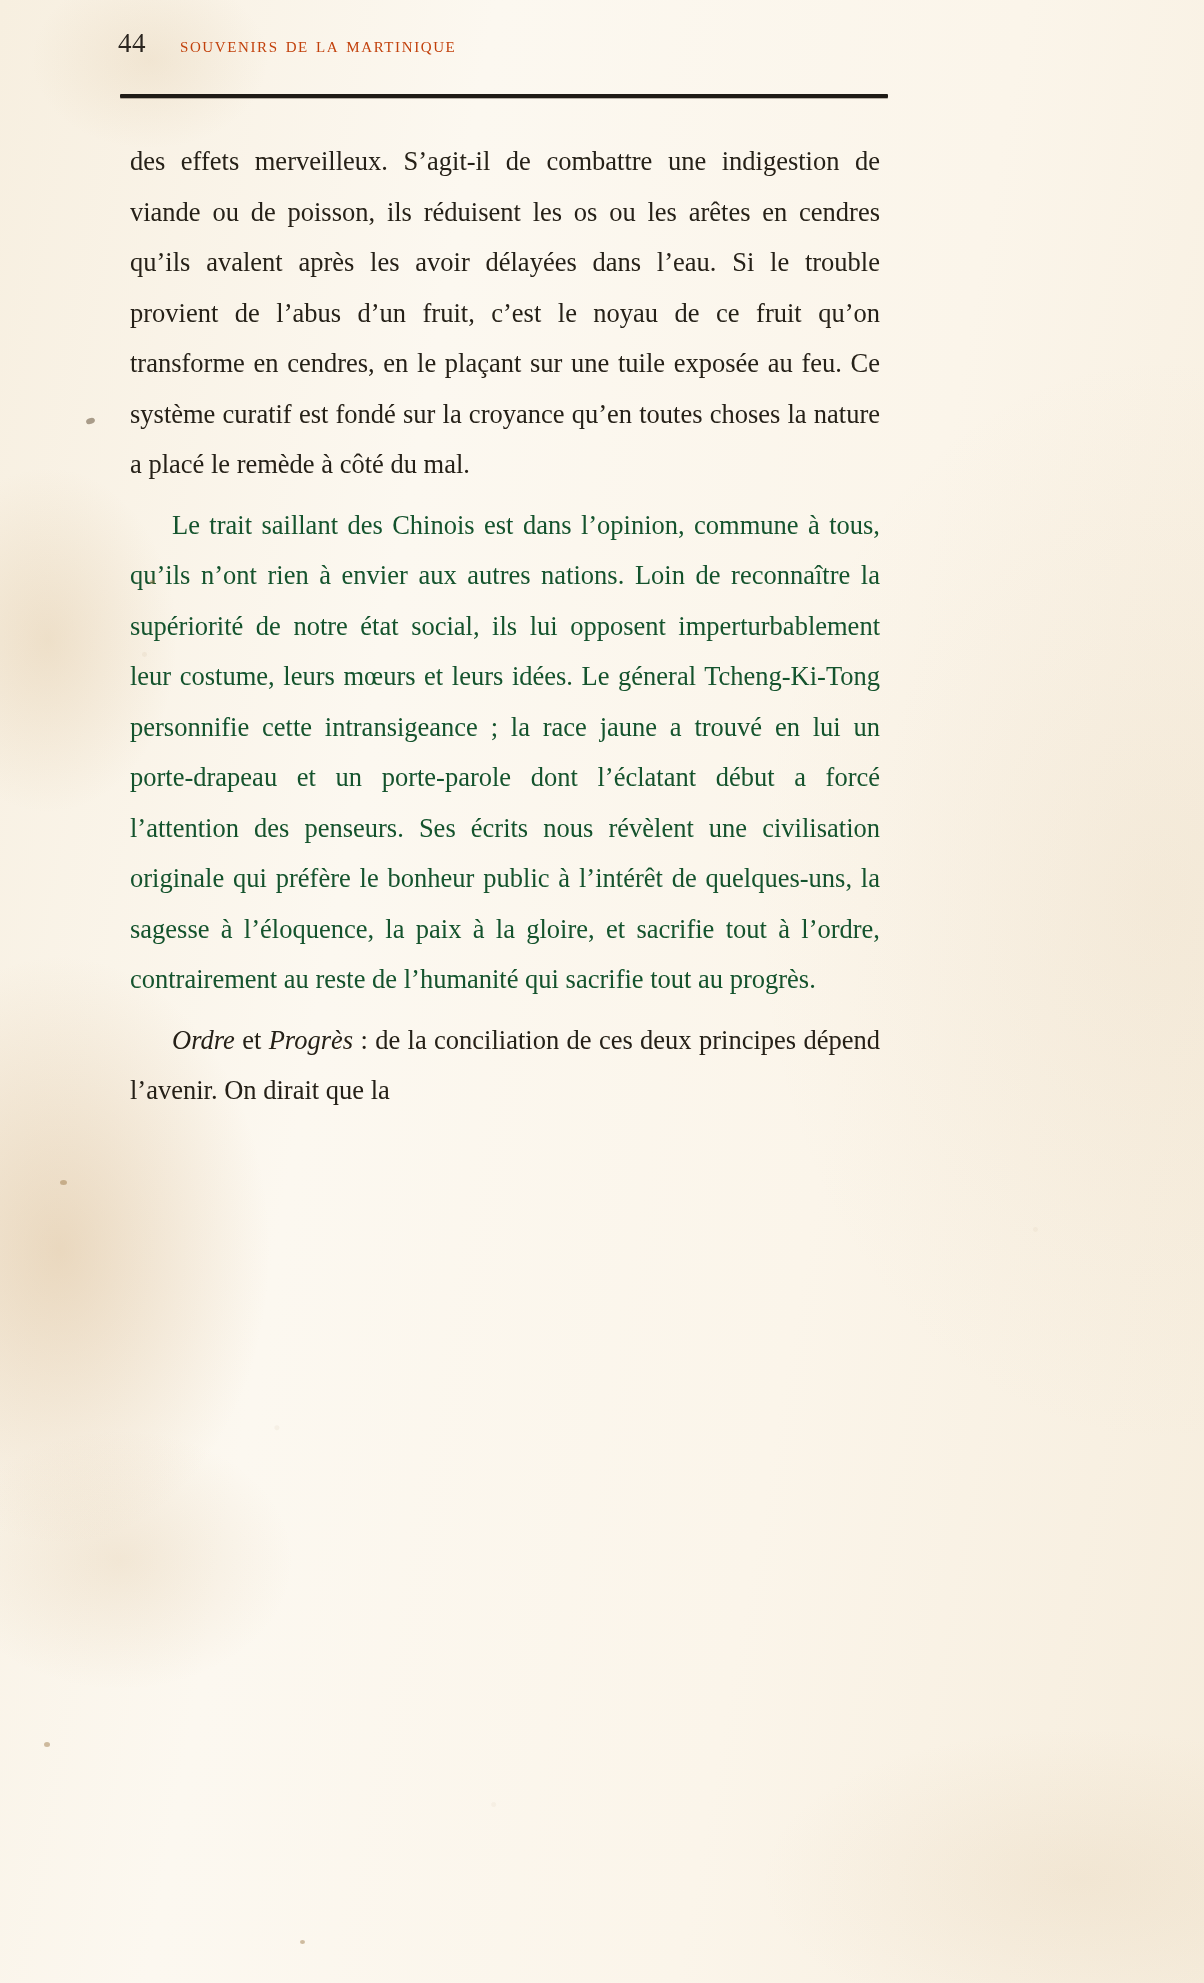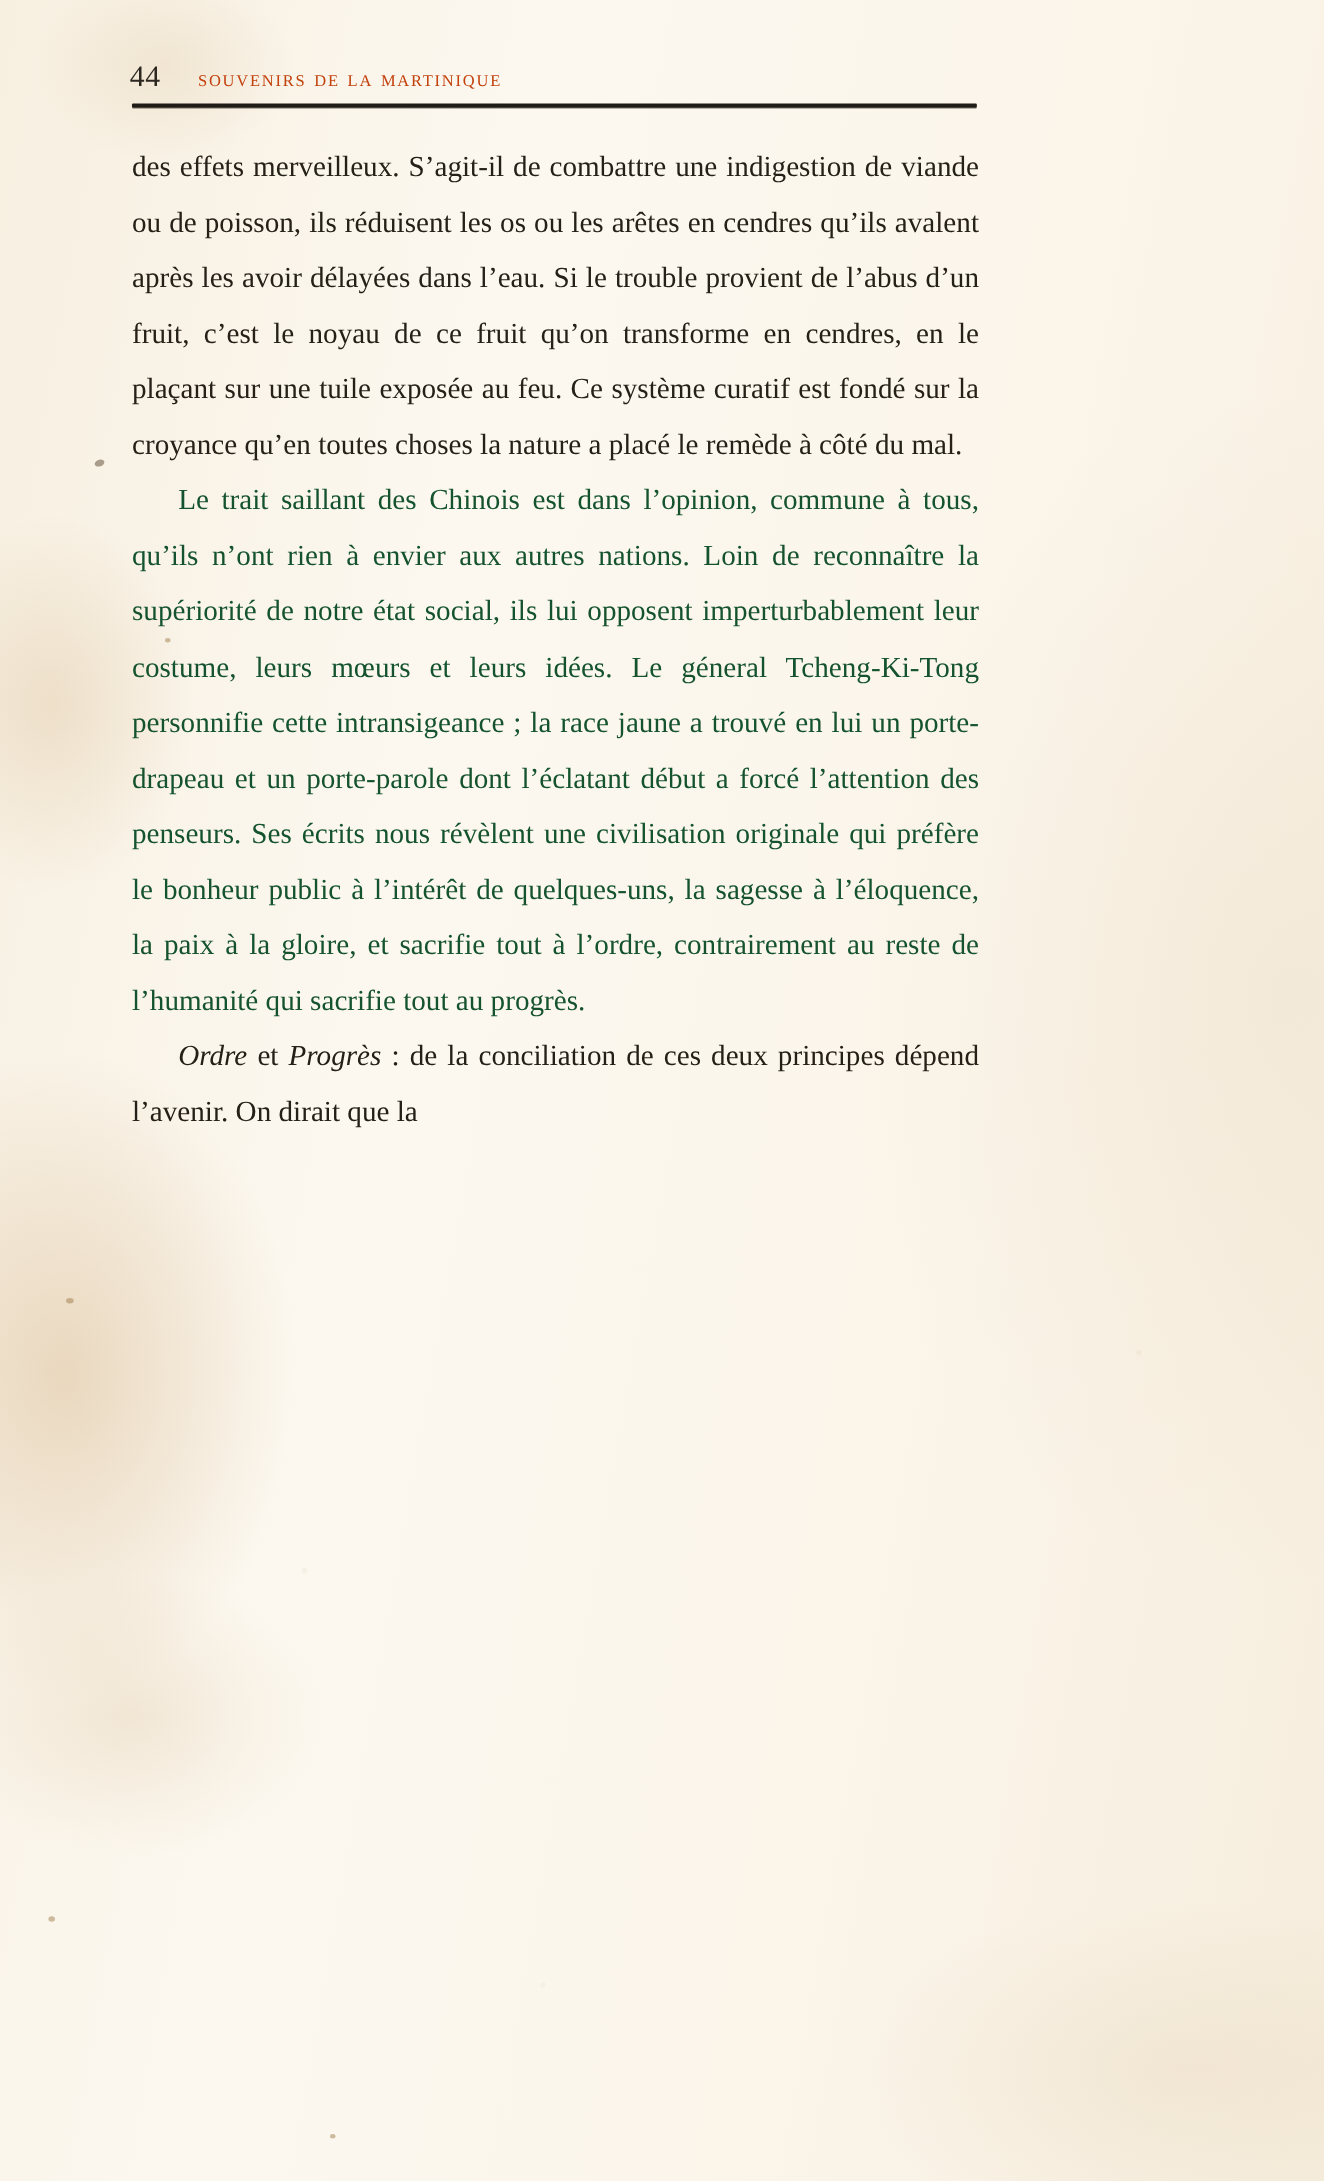--- a/index.html
+++ b/index.html
@@ -42,21 +42,21 @@
   }
 
   .content {
     position: relative;
     z-index: 2;
   }
 
   
   .header-row {
     position: absolute;
-    top: 54px;
+    top: 28px;
     left: 118px;
     width: 660px;
     display: flex;
     align-items: baseline;
   }
   .folio {
     font-size: 27px;
     color: #2b2620;
     letter-spacing: 0.5px;
     width: 62px;
@@ -89,21 +89,21 @@
     top: 126px;
     left: 120px;
     width: 770px;
     color: #231f19;
     font-size: 26.5px;
     line-height: 50.5px;
     text-align: justify;
     text-justify: inter-word;
   }
   .body-text p {
-    margin: 0;
+    margin: 10px;
   }
   .body-text p.indent {
     text-indent: 42px;
   }
   .body-text em {
     font-style: italic;
   }
 
   
   .body-text p:nth-child(1) { color: #262118; }

